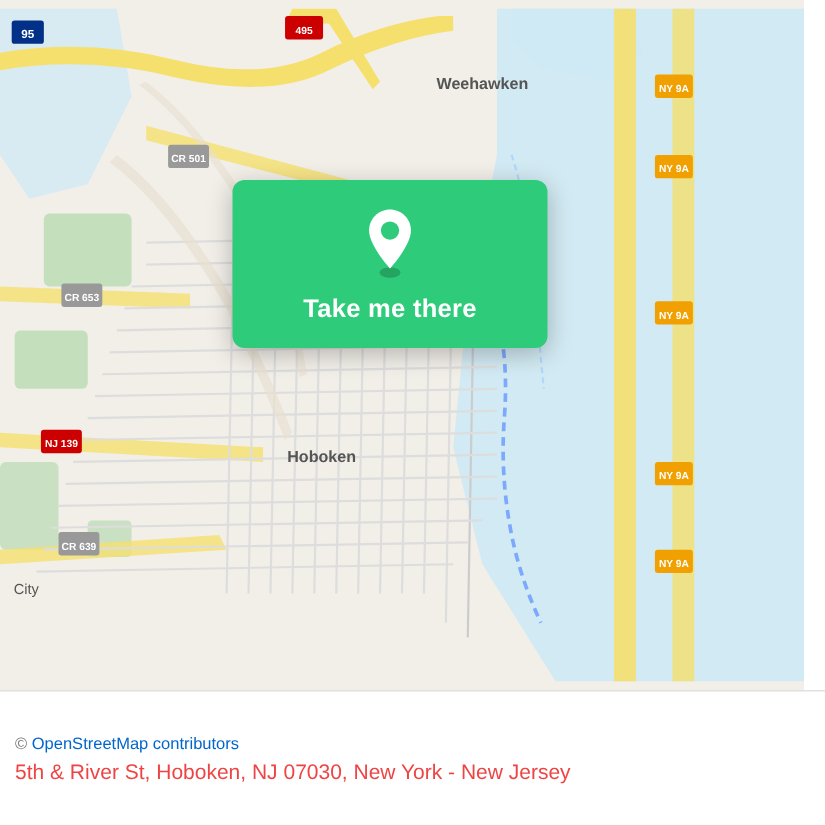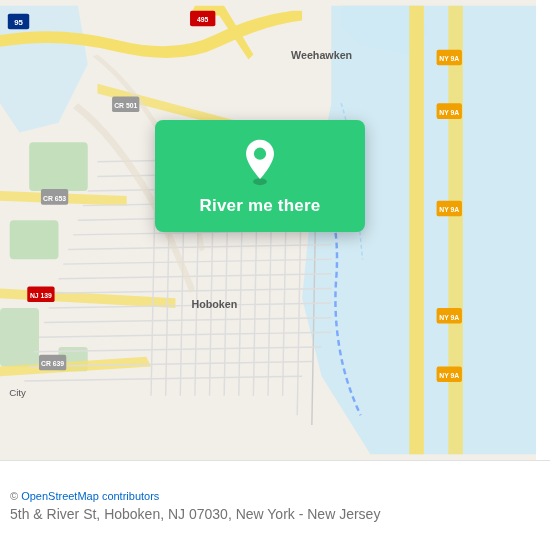--- a/index.html
+++ b/index.html
@@ -92,21 +92,21 @@
       color: #777;
       margin-bottom: 4px;
     }
 
     #osm-credit span.osm-link {
       color: #0066cc;
     }
 
     #address-line {
       font-size: 14px;
-      color: #737373;
+      color: #ef4444;
       font-weight: 400;
     }
 
     #moovit-logo {
       display: flex;
       flex-direction: column;
       align-items: center;
       flex-shrink: 0;
       margin-left: 8px;
     }
@@ -245,21 +245,21 @@
   </div>
 
   <div id="card-overlay">
 
     <svg id="location-pin" viewBox="0 0 48 55" xmlns="http://www.w3.org/2000/svg">
       <ellipse cx="24" cy="50" rx="8" ry="4" fill="rgba(0,0,0,0.2)"></ellipse>
       <path d="M24 2C15.16 2 8 9.16 8 18C8 29.5 24 47 24 47C24 47 40 29.5 40 18C40 9.16 32.84 2 24 2Z" fill="white"></path>
       <circle cx="24" cy="18" r="7" fill="#2ecc7a"></circle>
     </svg>
 
-    <button id="take-me-there-btn">River me there</button>
+    <button id="take-me-there-btn">Take me there</button>
   </div>
 
   <div id="info-bar">
     <div id="info-text-block">
       <div id="osm-credit">
         <span>©</span>
         <span class="osm-link"> OpenStreetMap contributors</span>
       </div>
       <div id="address-line">5th &amp; River St, Hoboken, NJ 07030, New York - New Jersey</div>
     </div>

